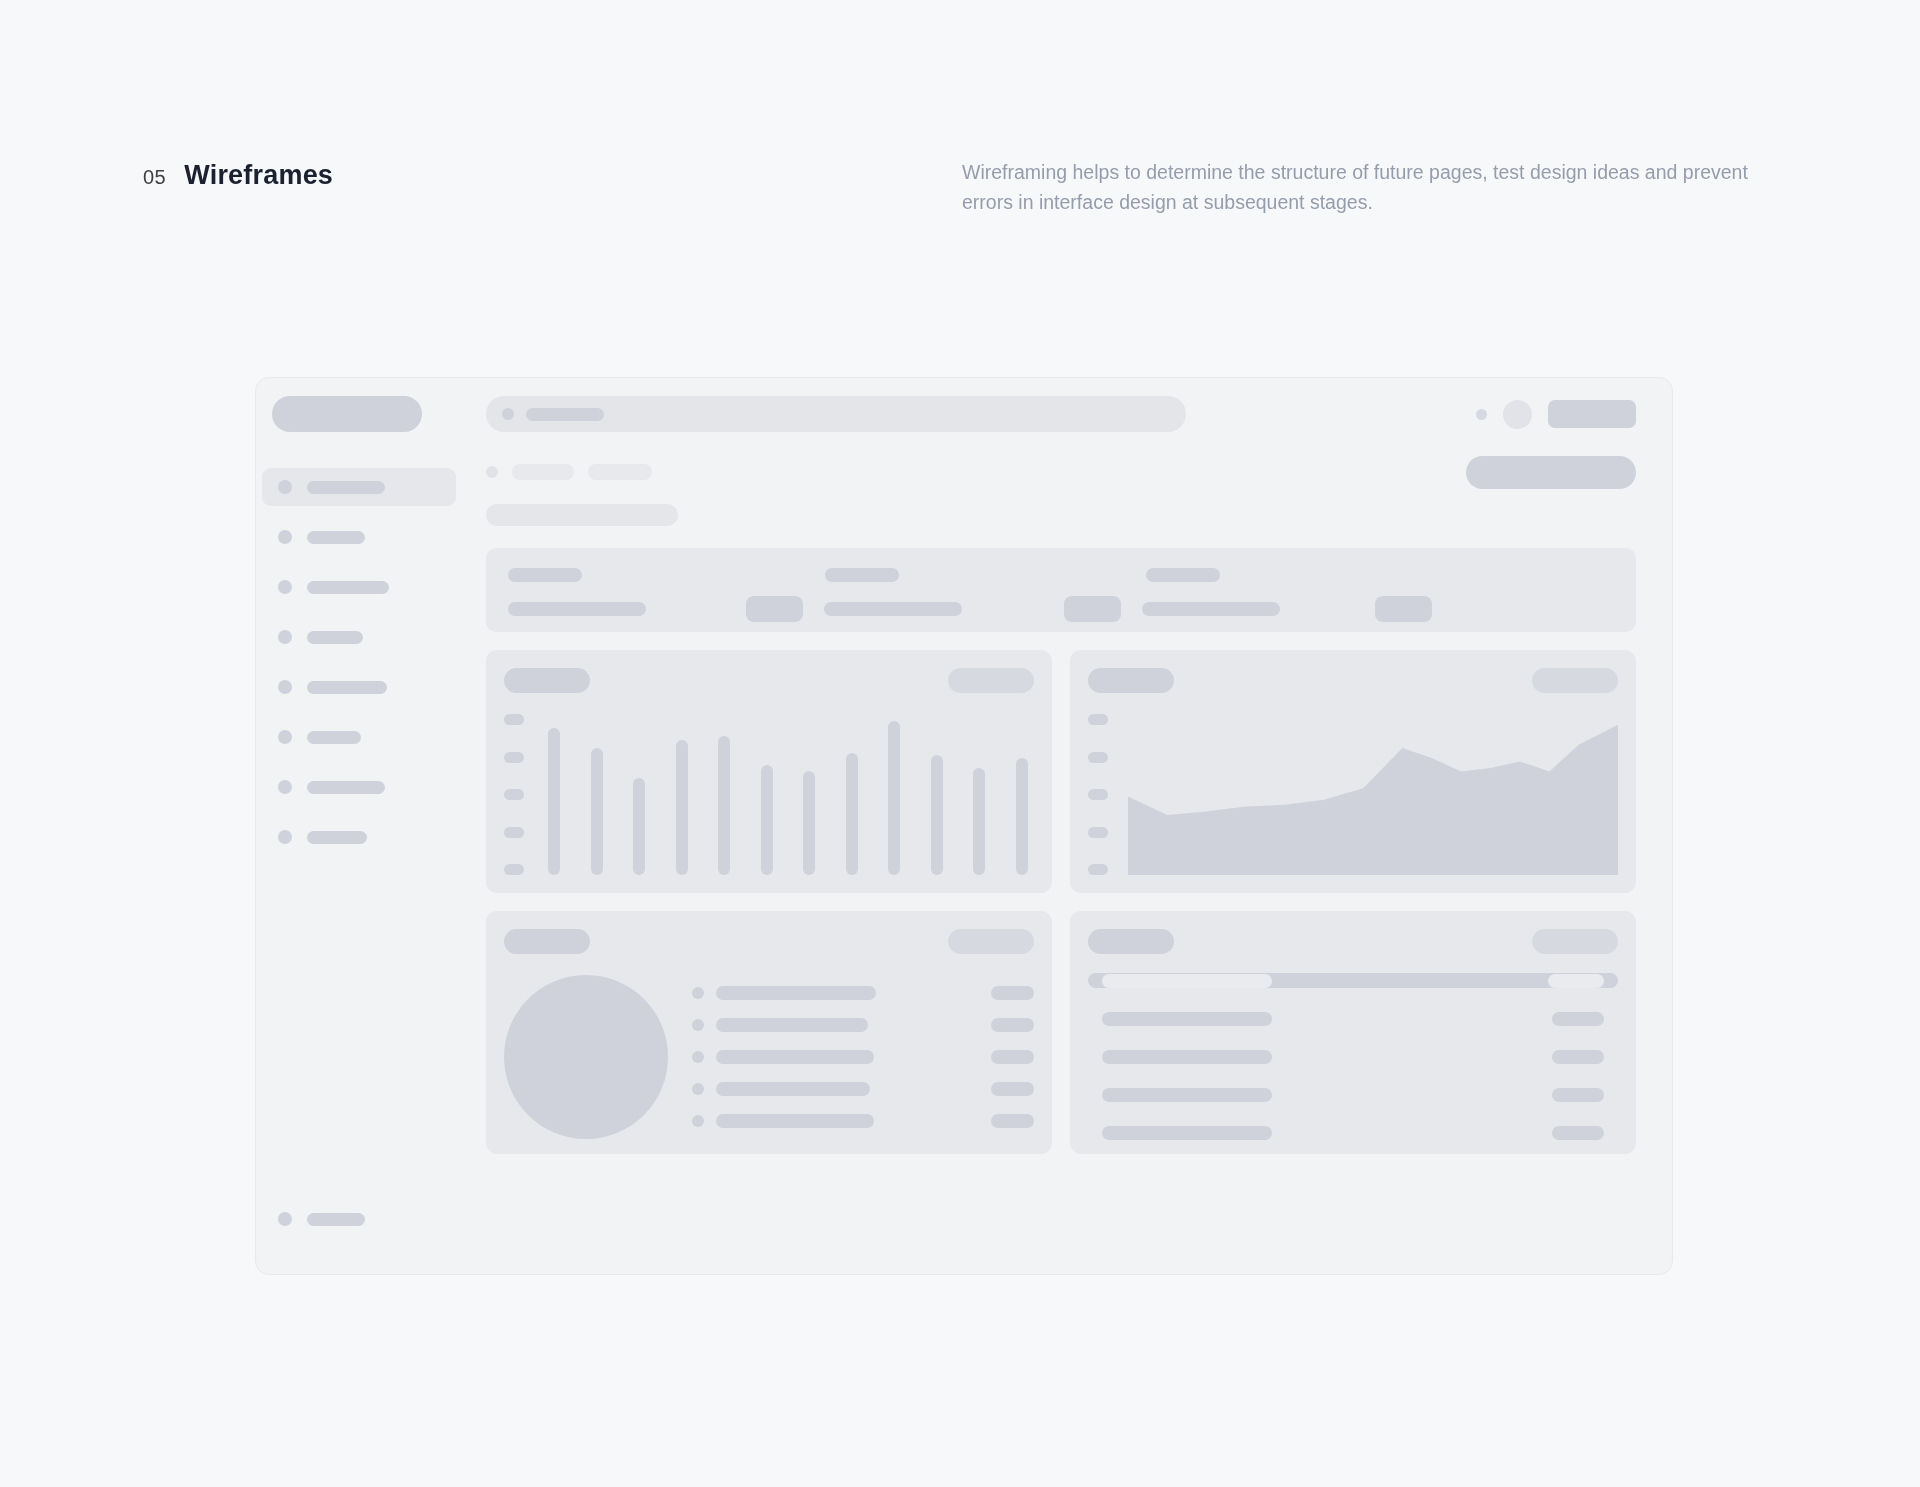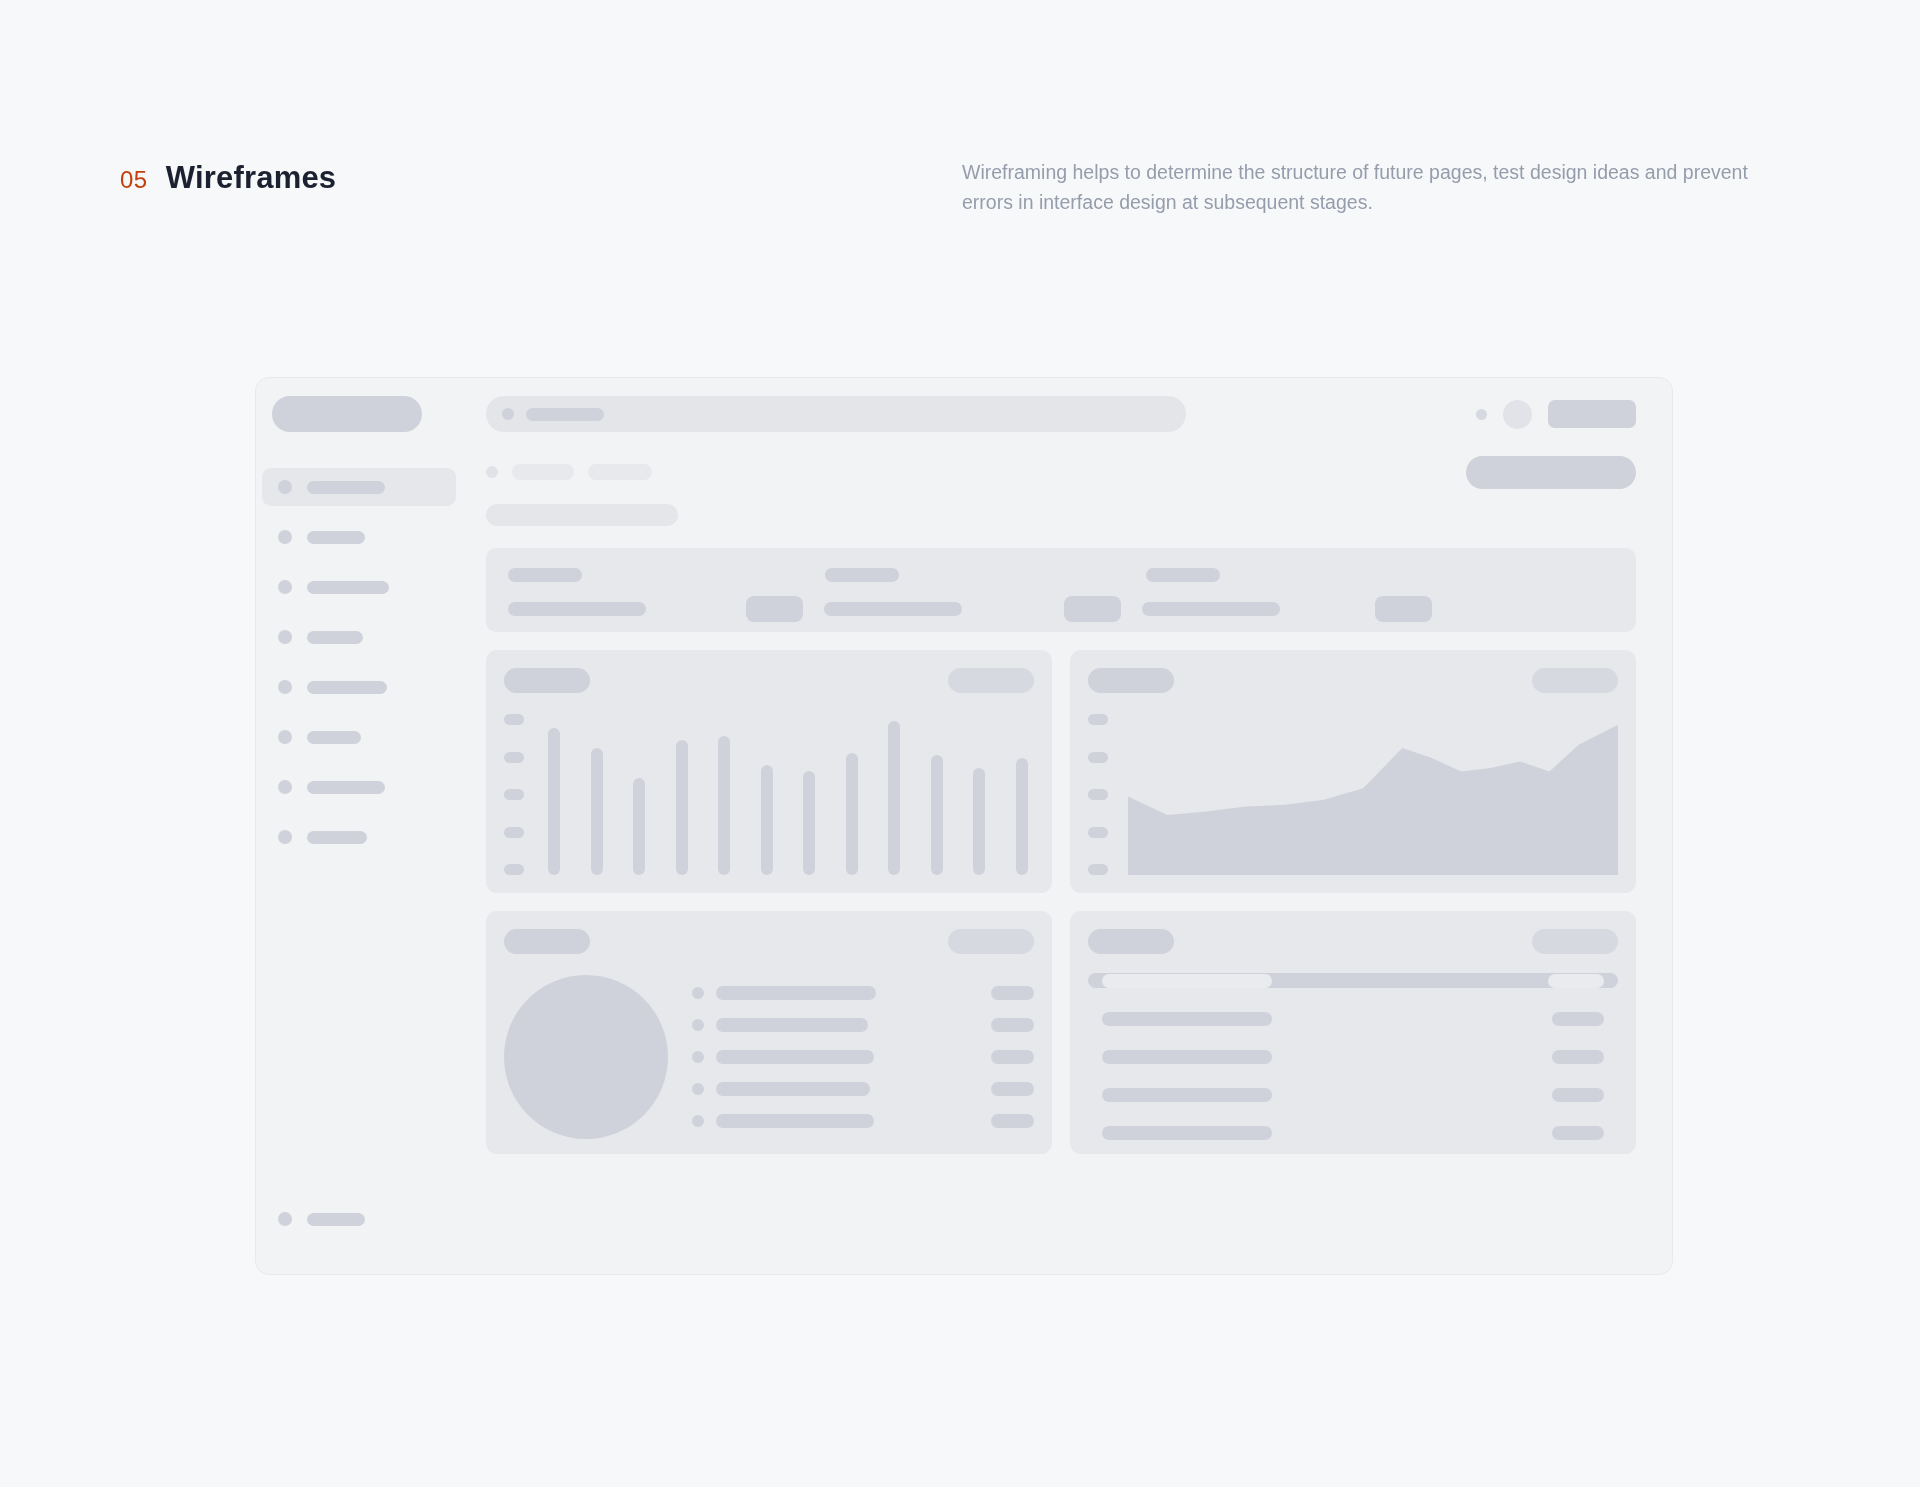--- a/index.html
+++ b/index.html
@@ -13,27 +13,28 @@
     position: relative;
   }
   .title-row {
     position: absolute;
     left: 120px; top: 160px;
     display: flex;
     align-items: baseline;
     gap: 18px;
   }
   .title-num {
-    font-size: 24px;
+    font-size: 20px;
     font-weight: 400;
-    color: #c2410c;
+    color: #404040;
     letter-spacing: 0.5px;
+    margin-left: 23px;
   }
   .title-text {
-    font-size: 31px;
+    font-size: 27px;
     font-weight: 700;
     color: #1b2130;
     letter-spacing: 0.2px;
   }
   .header-desc {
     position: absolute;
     left: 962px; top: 158px;
     width: 840px;
     font-size: 19.5px;
     line-height: 1.52;

